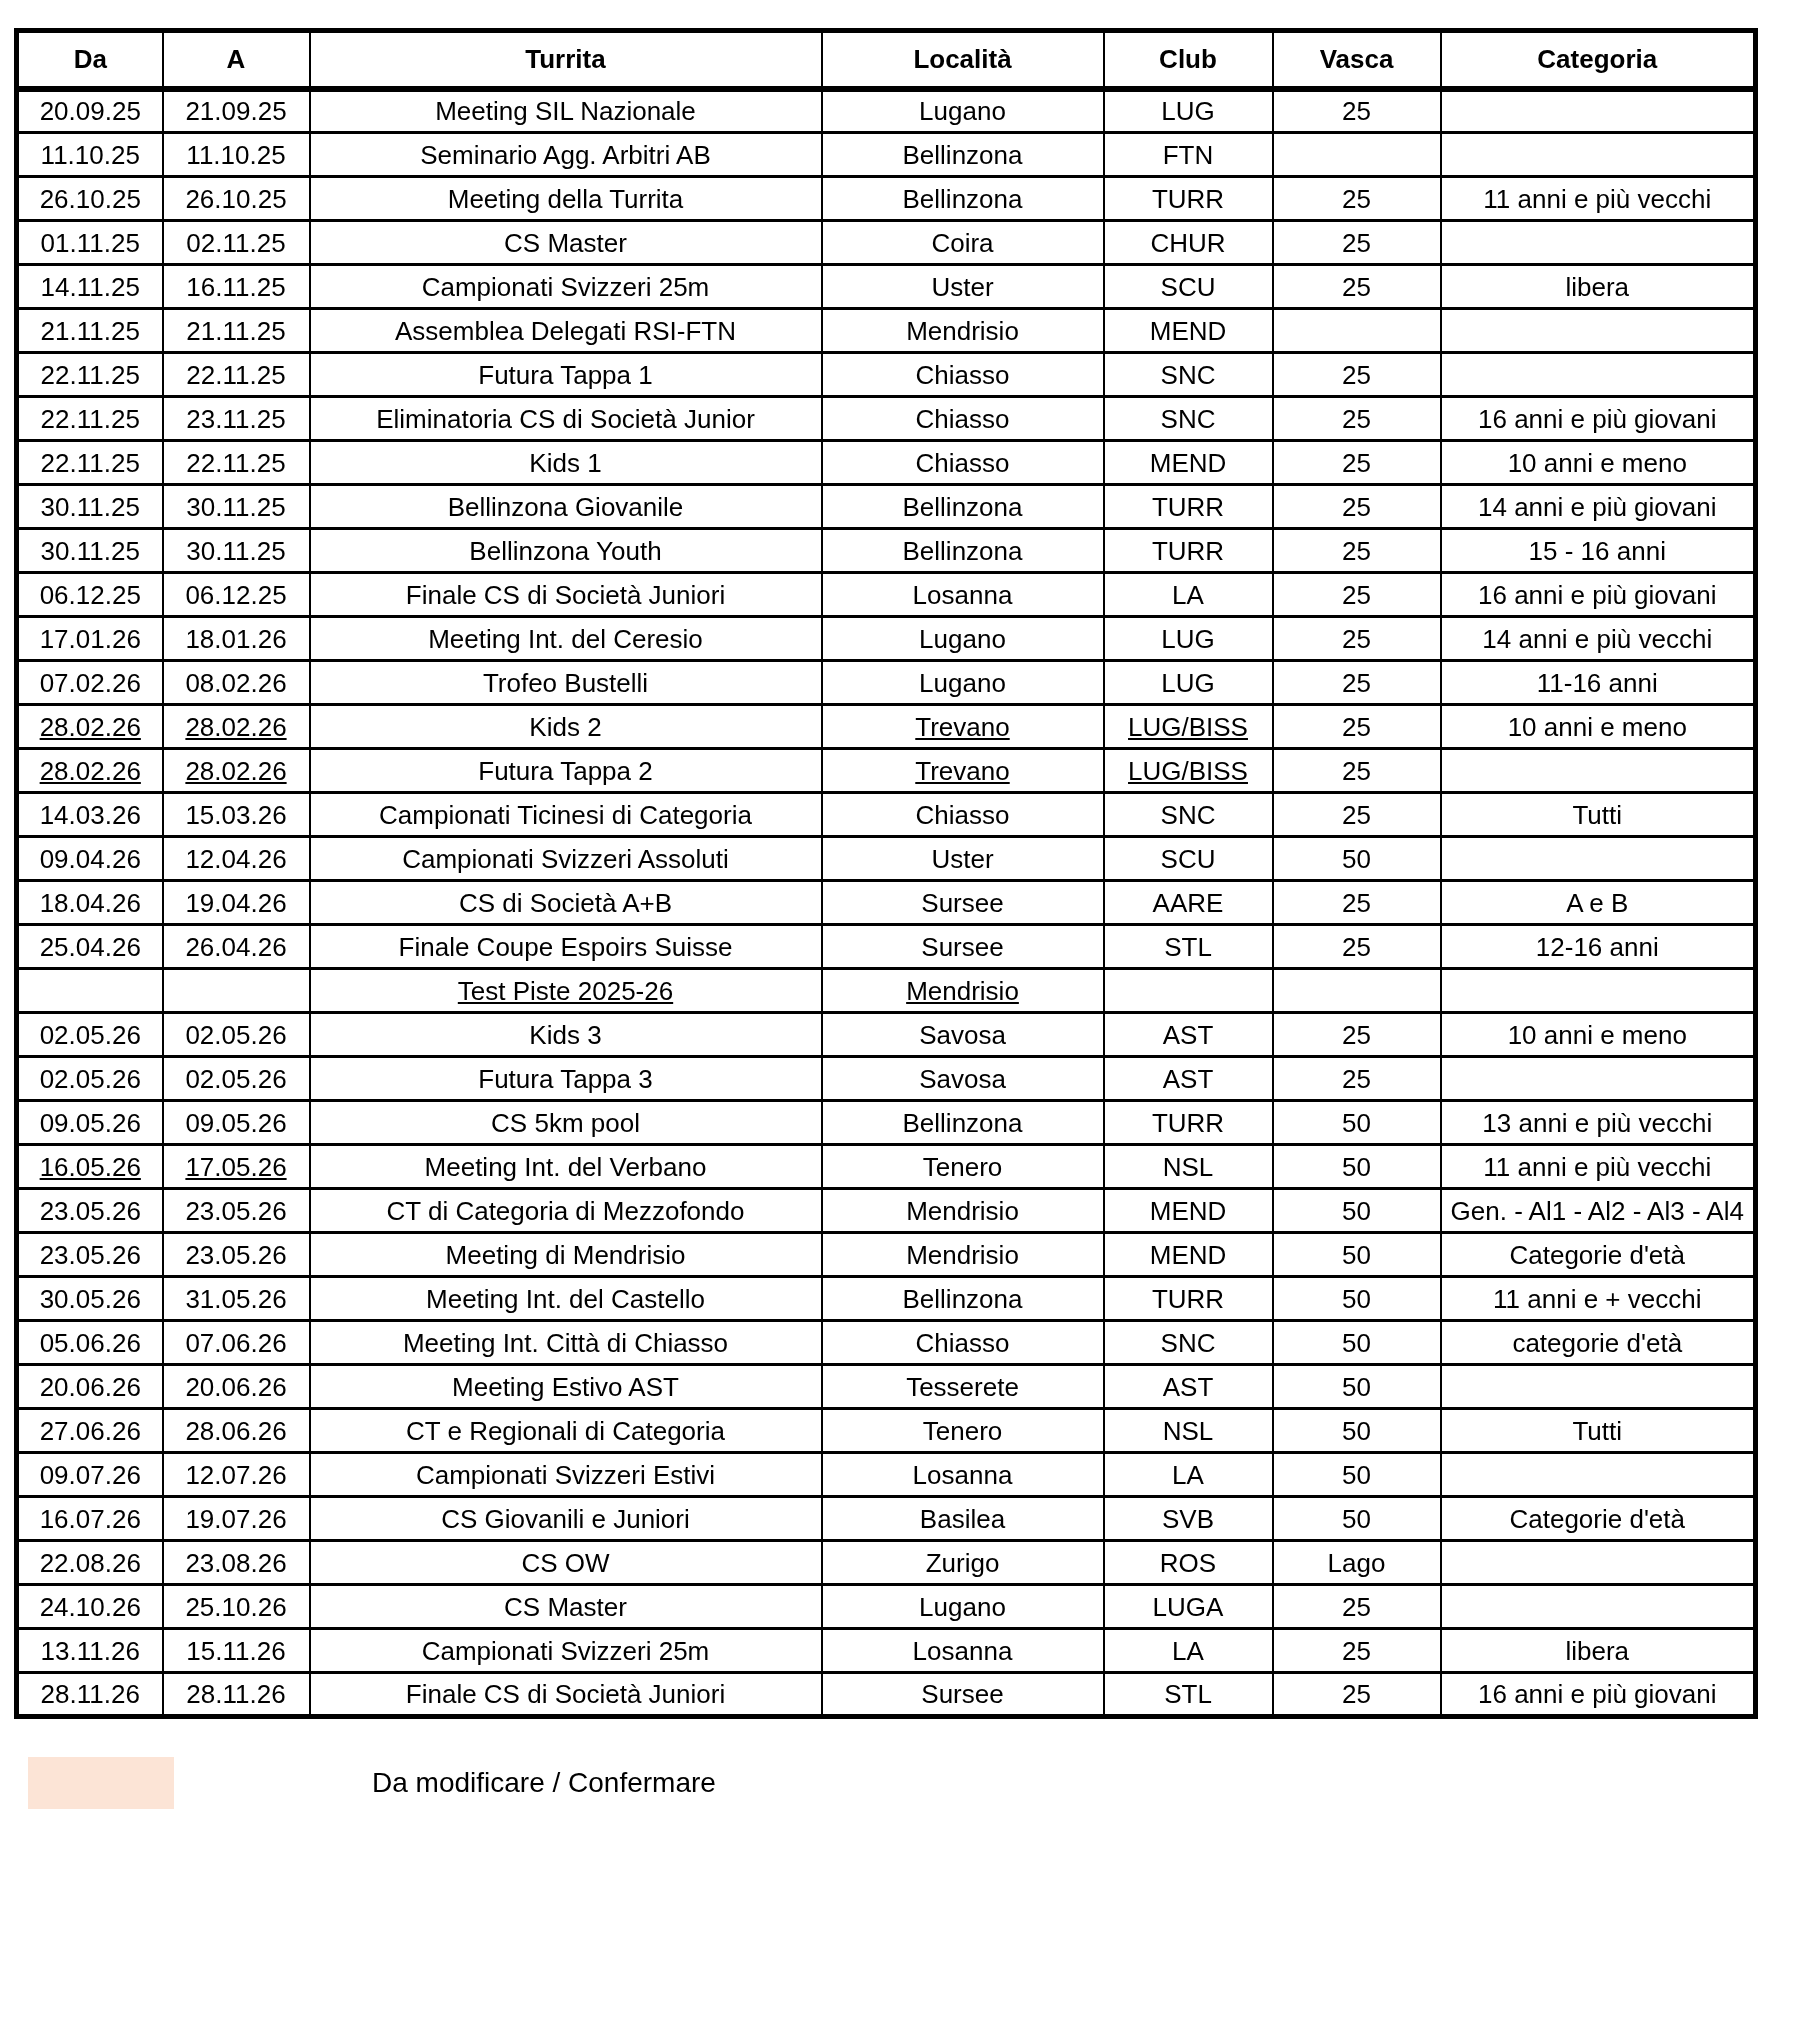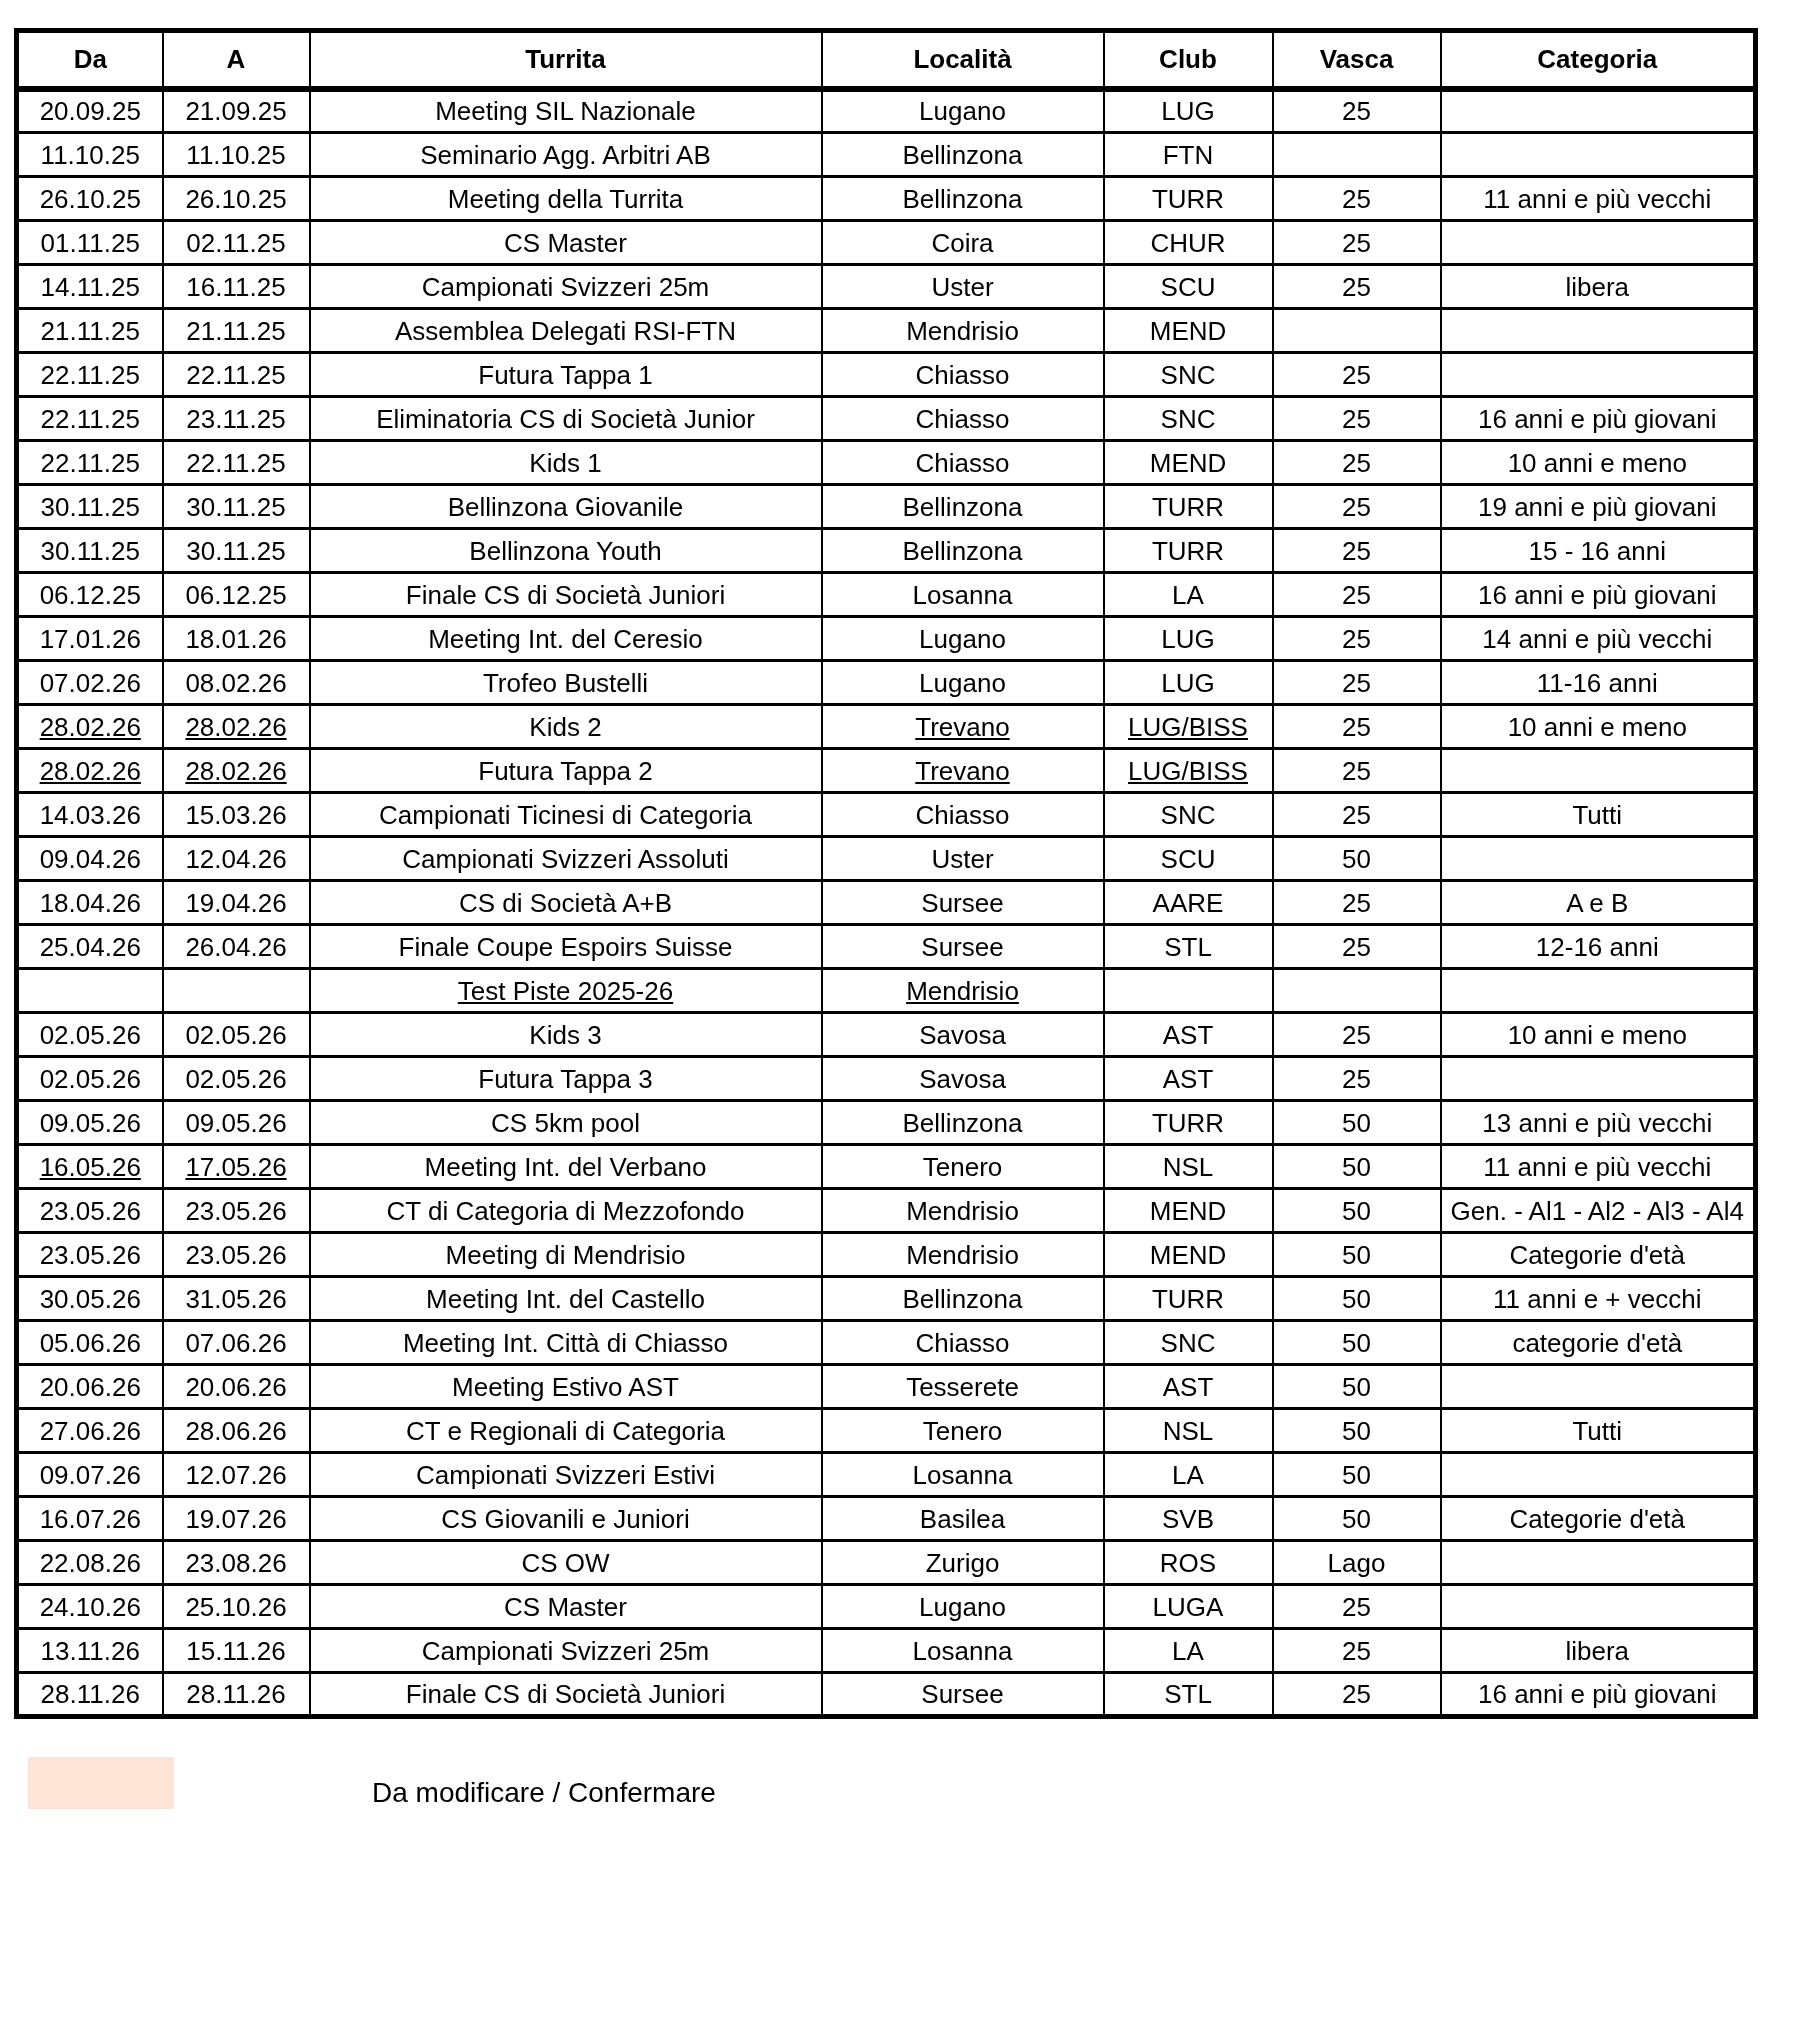--- a/index.html
+++ b/index.html
@@ -46,21 +46,21 @@
     text-align: right;
     padding-right: 6.6px;
   }
   td.col-categoria { font-size: 18px; }
   td.small { font-size: 20px; }
   td.bg-yellow { background: var(--c-yellow); }
   td.bg-green  { background: var(--c-green); }
   td.bg-peach  { background: var(--c-peach); text-decoration: underline; }
   .legend {
     display: flex;
-    align-items: flex-end;
+    align-items: center;
     margin: 38px 0 0 28px;
   }
   .legend-swatch {
     width: 146px;
     height: 52px;
     background: var(--c-peach);
   }
   .legend-label {
     margin-left: 198px;
     font-size: 28px;
@@ -172,21 +172,21 @@
         <td class="col-vasca">25</td>
         <td class="col-categoria">10 anni e meno</td>
       </tr>
       <tr>
         <td class="col-da">30.11.25</td>
         <td class="col-a">30.11.25</td>
         <td class="col-meeting">Bellinzona Giovanile</td>
         <td class="col-localita">Bellinzona</td>
         <td class="col-club">TURR</td>
         <td class="col-vasca">25</td>
-        <td class="col-categoria">19 anni e più giovani</td>
+        <td class="col-categoria">14 anni e più giovani</td>
       </tr>
       <tr>
         <td class="col-da">30.11.25</td>
         <td class="col-a">30.11.25</td>
         <td class="col-meeting">Bellinzona Youth</td>
         <td class="col-localita">Bellinzona</td>
         <td class="col-club">TURR</td>
         <td class="col-vasca">25</td>
         <td class="col-categoria">15 - 16 anni</td>
       </tr>

